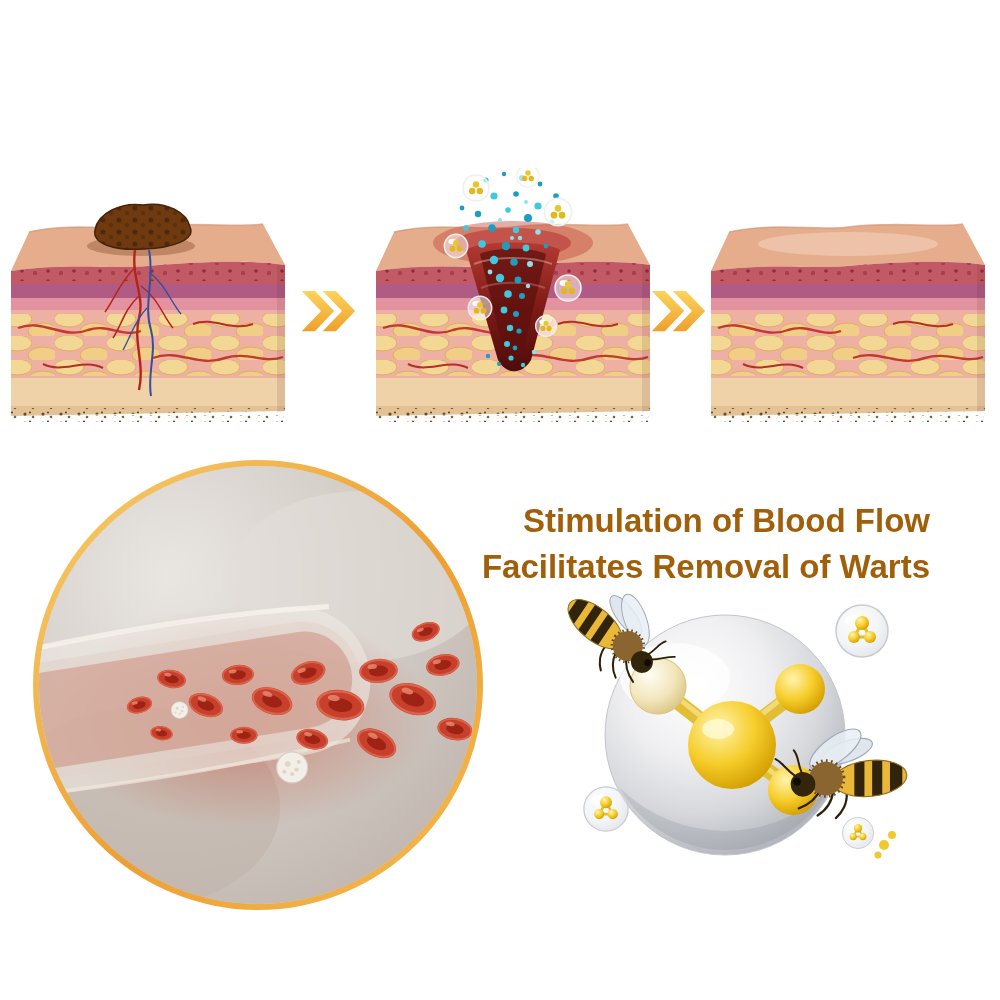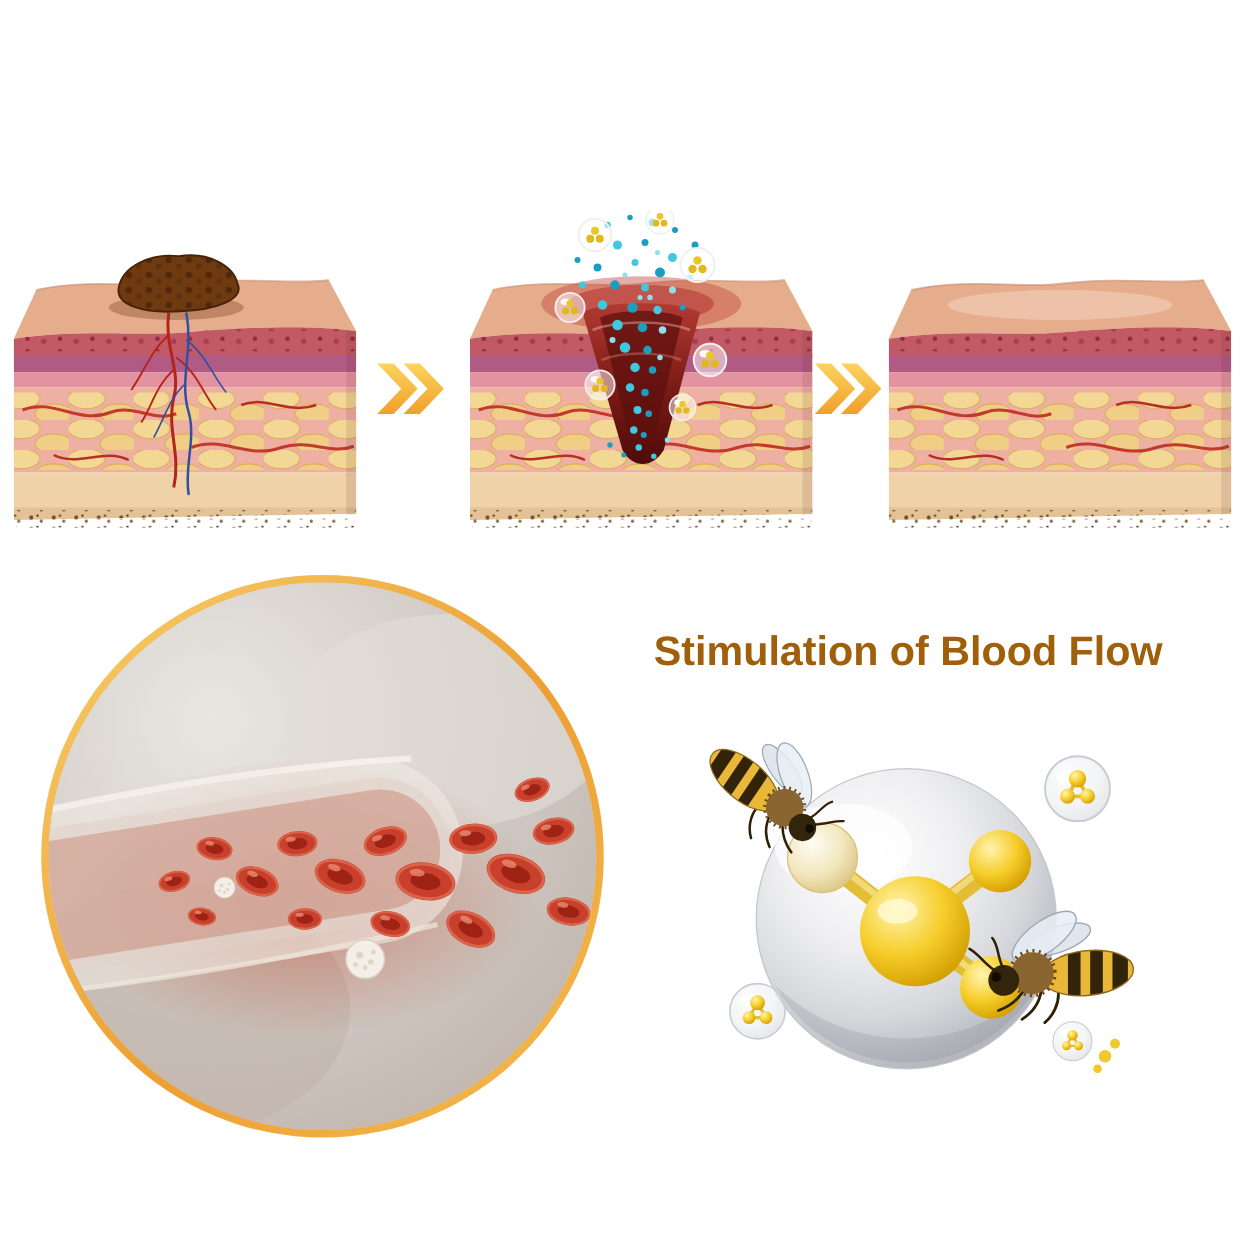--- a/index.html
+++ b/index.html
@@ -258,20 +258,21 @@
           <use href="#rbc" transform="translate(385,165) rotate(-20) scale(0.9)"></use>
         </g>
         <use href="#wcell" transform="translate(252,300) scale(1.1)"></use>
         <use href="#wcell" transform="translate(140,243) scale(0.6)"></use>
       </svg>
     </div>
   </div>
 
   <div class="caption">
     <div>Stimulation of Blood Flow</div>
+    <div>Facilitates Removal of Warts</div>
   </div>
 
   <div class="bee-area">
     <svg viewBox="0 0 380 300">
       <defs>
         <radialGradient id="beSph" cx="38%" cy="30%" r="75%">
           <stop offset="0" stop-color="#FFFFFF"></stop>
             <stop offset="0.4" stop-color="#EFEFF1"></stop>
           <stop offset="0.7" stop-color="#D6D8DC"></stop>
             <stop offset="1" stop-color="#AEB2B8"></stop>

